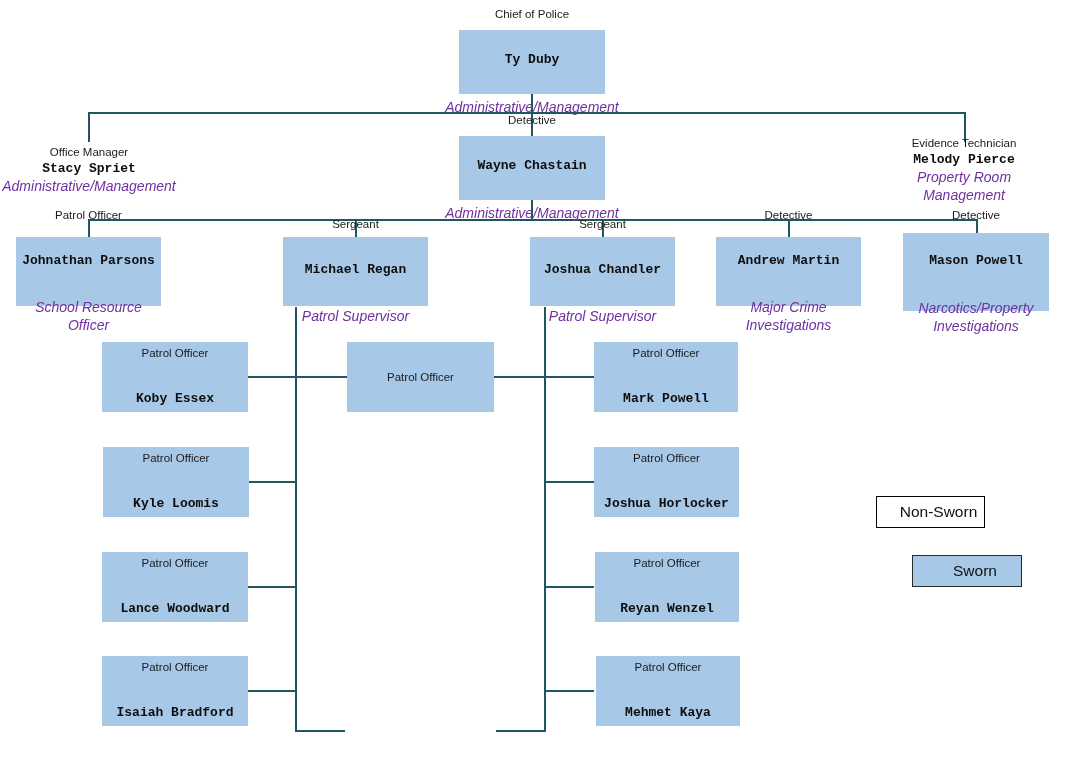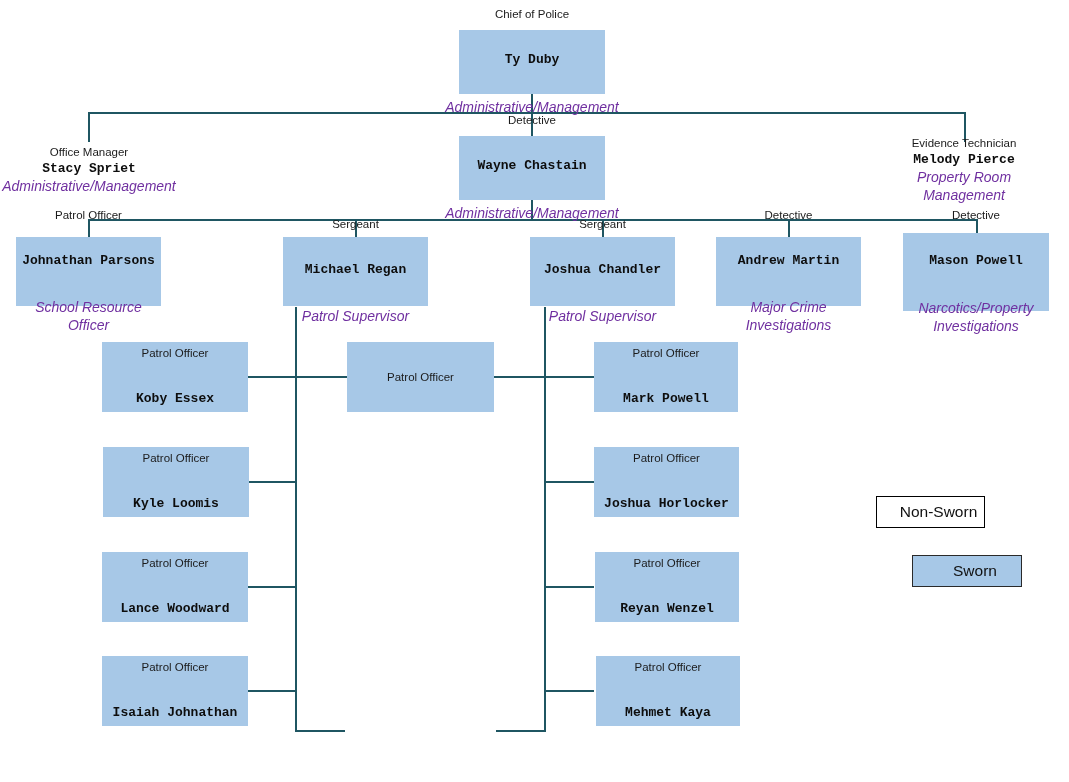--- a/index.html
+++ b/index.html
@@ -144,21 +144,21 @@
     <div class="name">Kyle Loomis</div>
   </div>
 
   <div class="node sworn" style="left:102px;top:552px;width:146px;height:70px;">
     <div class="title">Patrol Officer</div>
     <div class="name">Lance Woodward</div>
   </div>
 
   <div class="node sworn" style="left:102px;top:656px;width:146px;height:70px;">
     <div class="title">Patrol Officer</div>
-    <div class="name">Isaiah Johnathan</div>
+    <div class="name">Isaiah Bradford</div>
   </div>
 
   <div class="node sworn" style="left:347px;top:342px;width:147px;height:70px;">
     <div class="title">Patrol Officer</div>
   </div>
 
   <div class="node sworn" style="left:594px;top:342px;width:144px;height:70px;">
     <div class="title">Patrol Officer</div>
     <div class="name">Mark Powell</div>
   </div>

